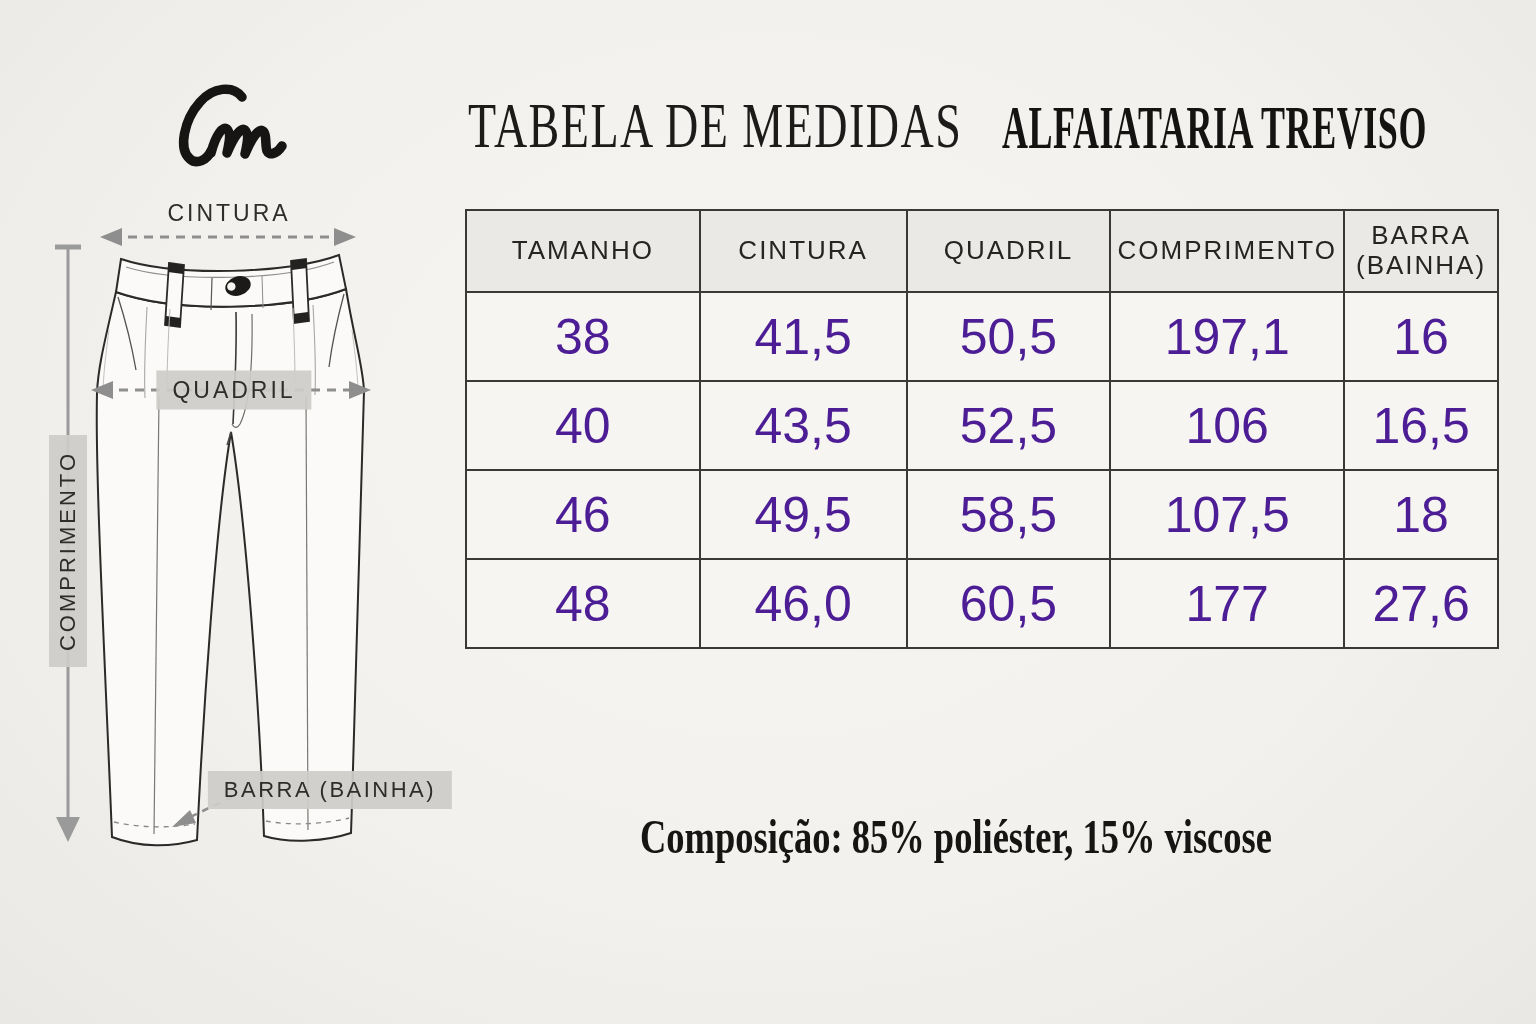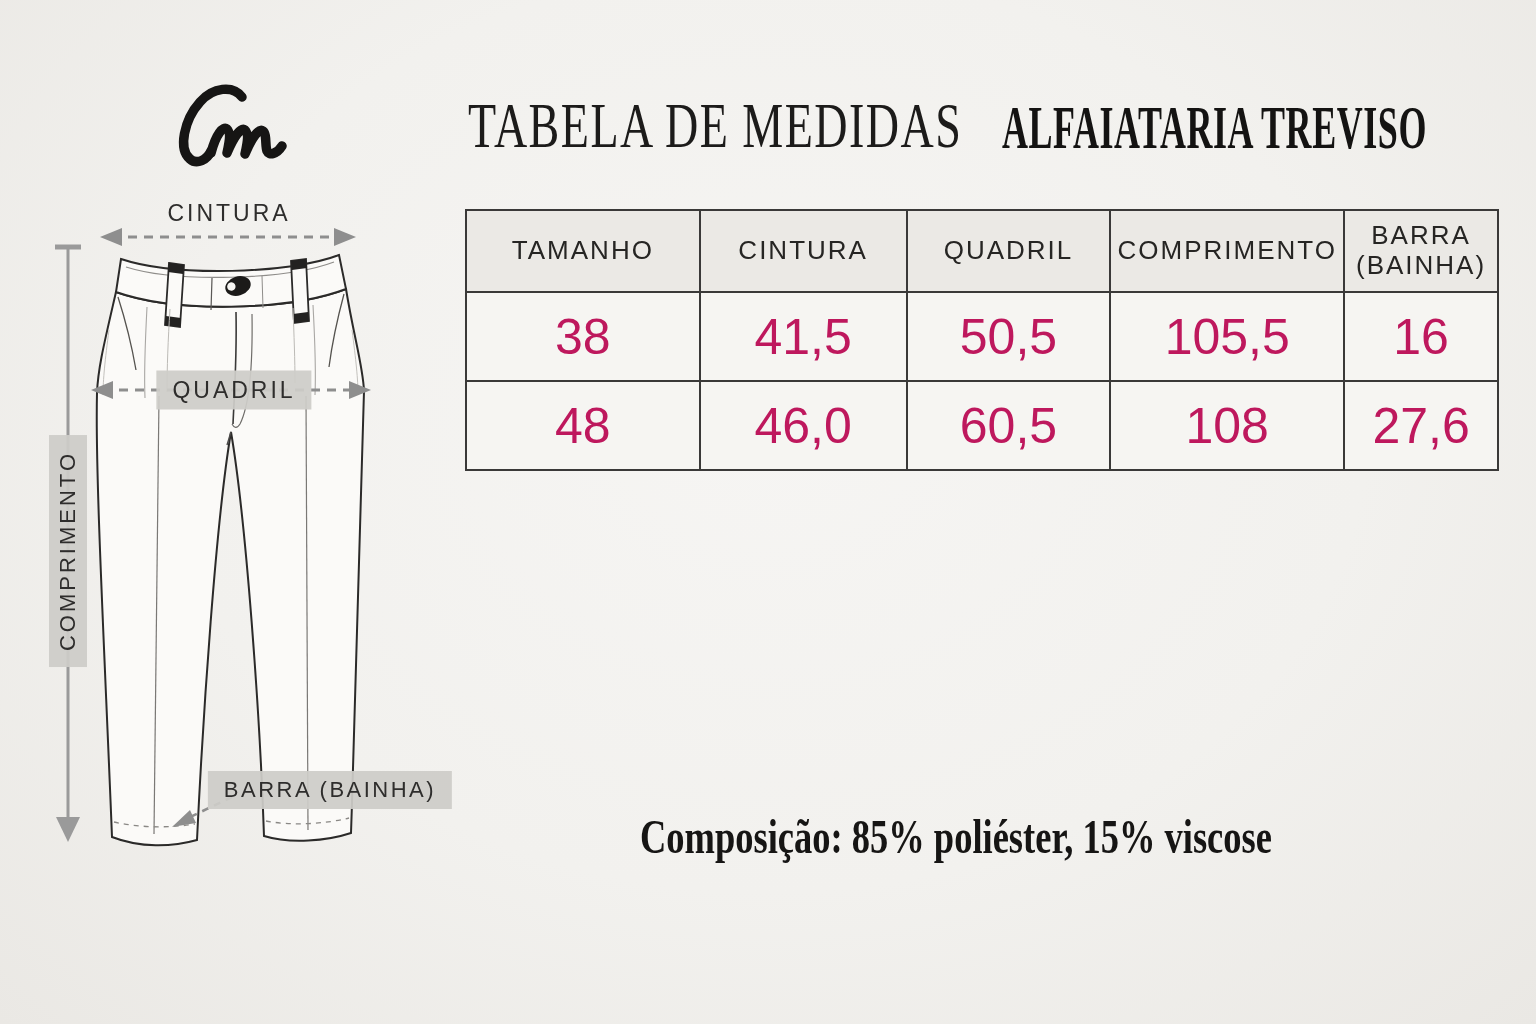--- a/index.html
+++ b/index.html
@@ -49,21 +49,21 @@
     background:#f6f5f2;
   }
   table.size-table th, table.size-table td{
     border:2px solid #3a3938;text-align:center;vertical-align:middle;padding:0;
   }
   table.size-table th{
     height:80px;background:#ebe9e5;font-weight:normal;
     font-size:26px;letter-spacing:2px;color:#262523;white-space:pre-line;line-height:1.15;
   }
   table.size-table td{
-    height:87px;font-size:50px;color:#be185d;letter-spacing:0;
+    height:87px;font-size:50px;color:#4c1d95;letter-spacing:0;
   }
 
   
   .composition{
     left:640px;top:813px;font-family:"Liberation Serif",serif;font-weight:bold;
     font-size:48px;line-height:1;color:#161514;white-space:nowrap;
     transform:scaleX(0.76);transform-origin:left top;
   }
 </style>
 </head>
@@ -181,27 +181,41 @@
         <th>COMPRIMENTO</th>
         <th>BARRA
 (BAINHA)</th>
       </tr>
     </thead>
     <tbody>
       <tr>
         <td>38</td>
         <td>41,5</td>
         <td>50,5</td>
-        <td>105,5</td>
+        <td>197,1</td>
         <td>16</td>
+      </tr>
+      <tr>
+        <td>40</td>
+        <td>43,5</td>
+        <td>52,5</td>
+        <td>106</td>
+        <td>16,5</td>
+      </tr>
+      <tr>
+        <td>46</td>
+        <td>49,5</td>
+        <td>58,5</td>
+        <td>107,5</td>
+        <td>18</td>
       </tr>
       <tr>
         <td>48</td>
         <td>46,0</td>
         <td>60,5</td>
-        <td>108</td>
+        <td>177</td>
         <td>27,6</td>
       </tr>
     </tbody>
   </table>
 </div>
 
 <div class="abs composition">Composição: 85% poliéster, 15% viscose</div>
 
 </body></html>

